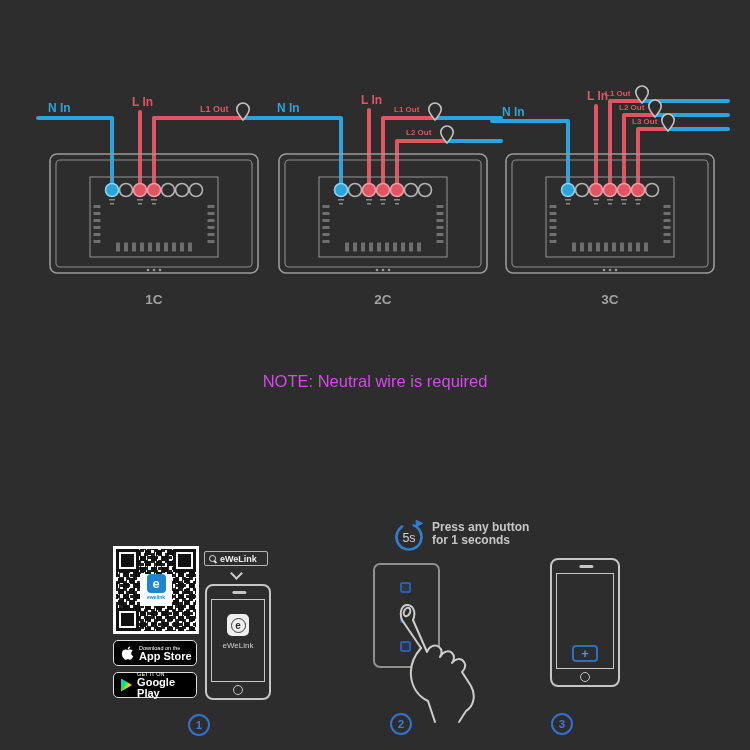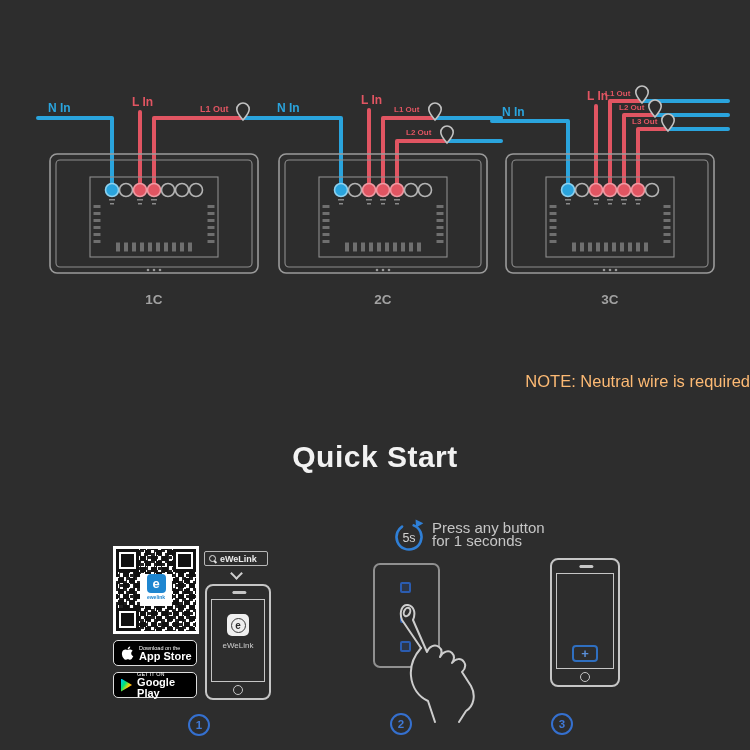--- a/index.html
+++ b/index.html
@@ -1,21 +1,21 @@
 <!DOCTYPE html>
 <html><head>
 <meta charset="utf-8">
 <style>
   html,body{margin:0;padding:0;background:#2d2d2d;}
   .canvas{position:relative;width:750px;height:750px;background:#2d2d2d;overflow:hidden;
           font-family:"Liberation Sans",sans-serif;}
   .title{position:absolute;left:0;right:0;text-align:center;color:#f2f2f2;
          font-weight:bold;font-size:30px;letter-spacing:.5px;}
-  .note{position:absolute;top:372px;left:0;right:0;text-align:right;
-        color:#fdba74;font-size:16.5px;}
+  .note{position:absolute;top:372px;left:0;right:0;text-align:center;
+        color:#d946ef;font-size:16.5px;}
   
   .wpanel{position:absolute;top:85px;overflow:visible;}
   .outline{fill:none;stroke:#9a9a9a;stroke-width:1.6;}
   .thin{stroke-width:1.1;stroke:#8d8d8d;}
   .fin{stroke:#6f6f6f;stroke-width:7;stroke-dasharray:3 4;}
   .comb{stroke:#6f6f6f;stroke-width:9;stroke-dasharray:4 4;}
   .dot{fill:#9a9a9a;}
   .wire{fill:none;stroke-width:4;stroke-linejoin:round;stroke-linecap:round;}
   .blue{stroke:#2aa4dd;} .red{stroke:#e15562;}
   .term{fill:#2d2d2d;stroke:#b4b4b4;stroke-width:1.6;}
@@ -71,21 +71,21 @@
   .appicon{width:22px;height:22px;background:#efefef;border-radius:5px;display:flex;
     align-items:center;justify-content:center;}
   .appicon-e{width:13px;height:13px;border:1.2px solid #3a3a3a;border-radius:50%;color:#2b2b2b;
     font-size:10px;font-weight:bold;display:flex;align-items:center;justify-content:center;}
   .appname{font-size:8px;color:#cfcfcf;margin-top:5px;}
   .homebtn{position:absolute;left:50%;transform:translateX(-50%);bottom:3px;width:8px;height:8px;
     border:1.5px solid #c6c6c6;border-radius:50%;}
   
   .timer{position:absolute;left:391px;top:519px;}
   .timer-text{fill:#d2d2d2;font-size:12.5px;text-anchor:middle;font-family:"Liberation Sans",sans-serif;}
-  .press-note{position:absolute;left:432px;top:521px;font-size:15px;color:#c6c6c6;line-height:13px;}
+  .press-note{position:absolute;left:432px;top:521px;font-size:12px;color:#c6c6c6;line-height:13px;font-weight:bold;}
   .switch-panel{position:absolute;left:373px;top:563px;width:67px;height:105px;
     border:2.5px solid #909090;border-radius:7px;box-sizing:border-box;}
   .sw-btn{position:absolute;left:25px;width:11px;height:11px;border:2px solid #2b5cb0;
     border-radius:2px;background:rgba(43,92,176,.2);box-sizing:border-box;}
   .sw-dot{position:absolute;left:46px;top:97px;width:3px;height:3px;background:#8f8f8f;border-radius:50%;}
   .hand{position:absolute;left:383px;top:598px;}
   .hand-fill{fill:#2d2d2d;}
   .hand-line{fill:none;stroke:#cdcdcd;stroke-width:2;stroke-linecap:round;stroke-linejoin:round;}
   
   .addbtn{position:absolute;left:50%;transform:translateX(-50%);bottom:6px;width:26px;height:17px;
@@ -232,21 +232,20 @@
     <use href="#lampshape" class="lamp" x="176" y="46"></use>
     <text class="lbl lbl-n" x="10" y="31">N In</text>
     <text class="lbl lbl-l" x="95" y="15">L In</text>
     <text class="lbl lbl-out2" x="113" y="11">L1 Out</text>
     <text class="lbl lbl-out2" x="127" y="25">L2 Out</text>
     <text class="lbl lbl-out2" x="140" y="39">L3 Out</text>
     <text class="panel-name" x="118" y="219">3C</text>
   </svg>
 
   <div class="note">NOTE: Neutral wire is required</div>
-  <div class="title" style="top:440px">Quick Start</div>
 
   <div class="qr">
     <div class="qr-pattern"></div>
     <div class="qr-finder tl"></div>
     <div class="qr-finder tr"></div>
     <div class="qr-finder bl"></div>
     <div class="qr-center">
       <div class="qr-logo">e</div>
       <div class="qr-logo-text">ewelink</div>
     </div>

